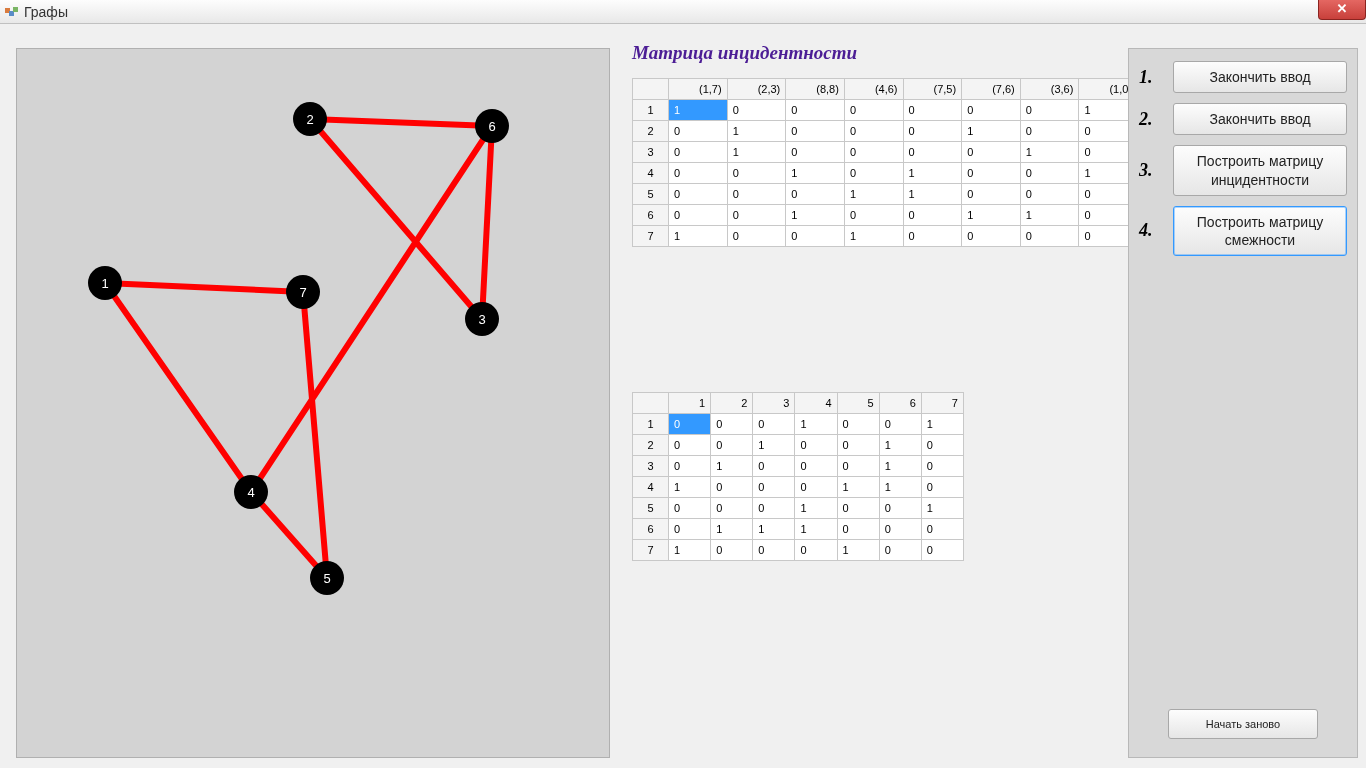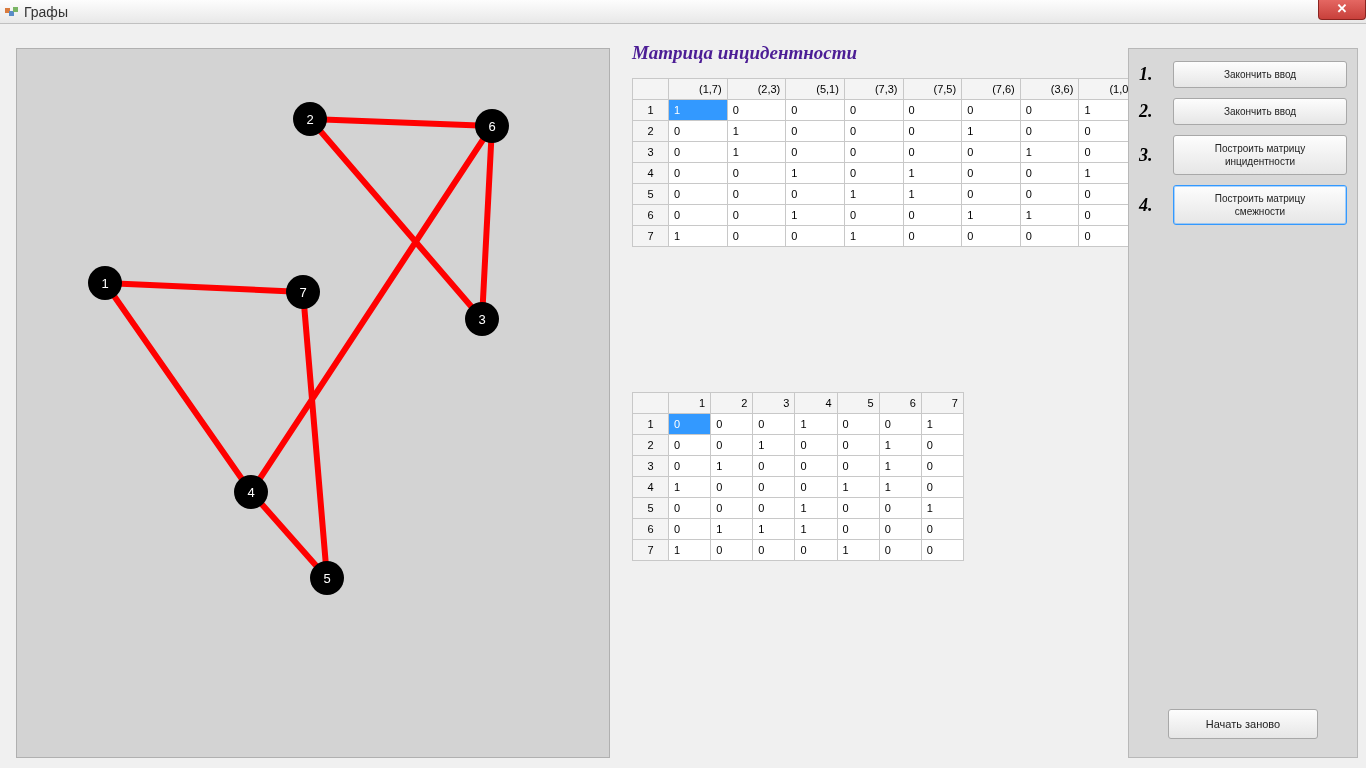--- a/index.html
+++ b/index.html
@@ -150,21 +150,21 @@
   font-weight: bold;
   font-style: italic;
   width: 26px;
   text-align: left;
 }
 .side-btn {
   flex: 1;
   background: linear-gradient(#fdfdfd, #e6e6e6);
   border: 1px solid #a8a8a8;
   border-radius: 3px;
-  font-size: 10px;
+  font-size: 14px;
   padding: 6px 4px;
   text-align: center;
   cursor: pointer;
   line-height: 1.3;
   color: #222;
 }
 .side-btn.active {
   border: 1px solid #3399ff;
   box-shadow: 0 0 0 1px rgba(51,153,255,0.4) inset;
 }
@@ -227,22 +227,22 @@
     </div>
 
   <div class="matrix-section" style="left:632px; top:18px;">
     <div class="matrix-title">Матрица инцидентности</div>
     <table class="matrix inc-table">
         <thead>
           <tr>
             <th></th>
             <th>(1,7)</th>
             <th>(2,3)</th>
-            <th>(5,1)</th>
-            <th>(7,3)</th>
+            <th>(8,8)</th>
+            <th>(4,6)</th>
             <th>(7,5)</th>
             <th>(7,6)</th>
             <th>(3,6)</th>
             <th>(1,0)</th>
           </tr>
         </thead>
         <tbody>
           <tr>
             <th>1</th>
             <td class="sel">1</td>

